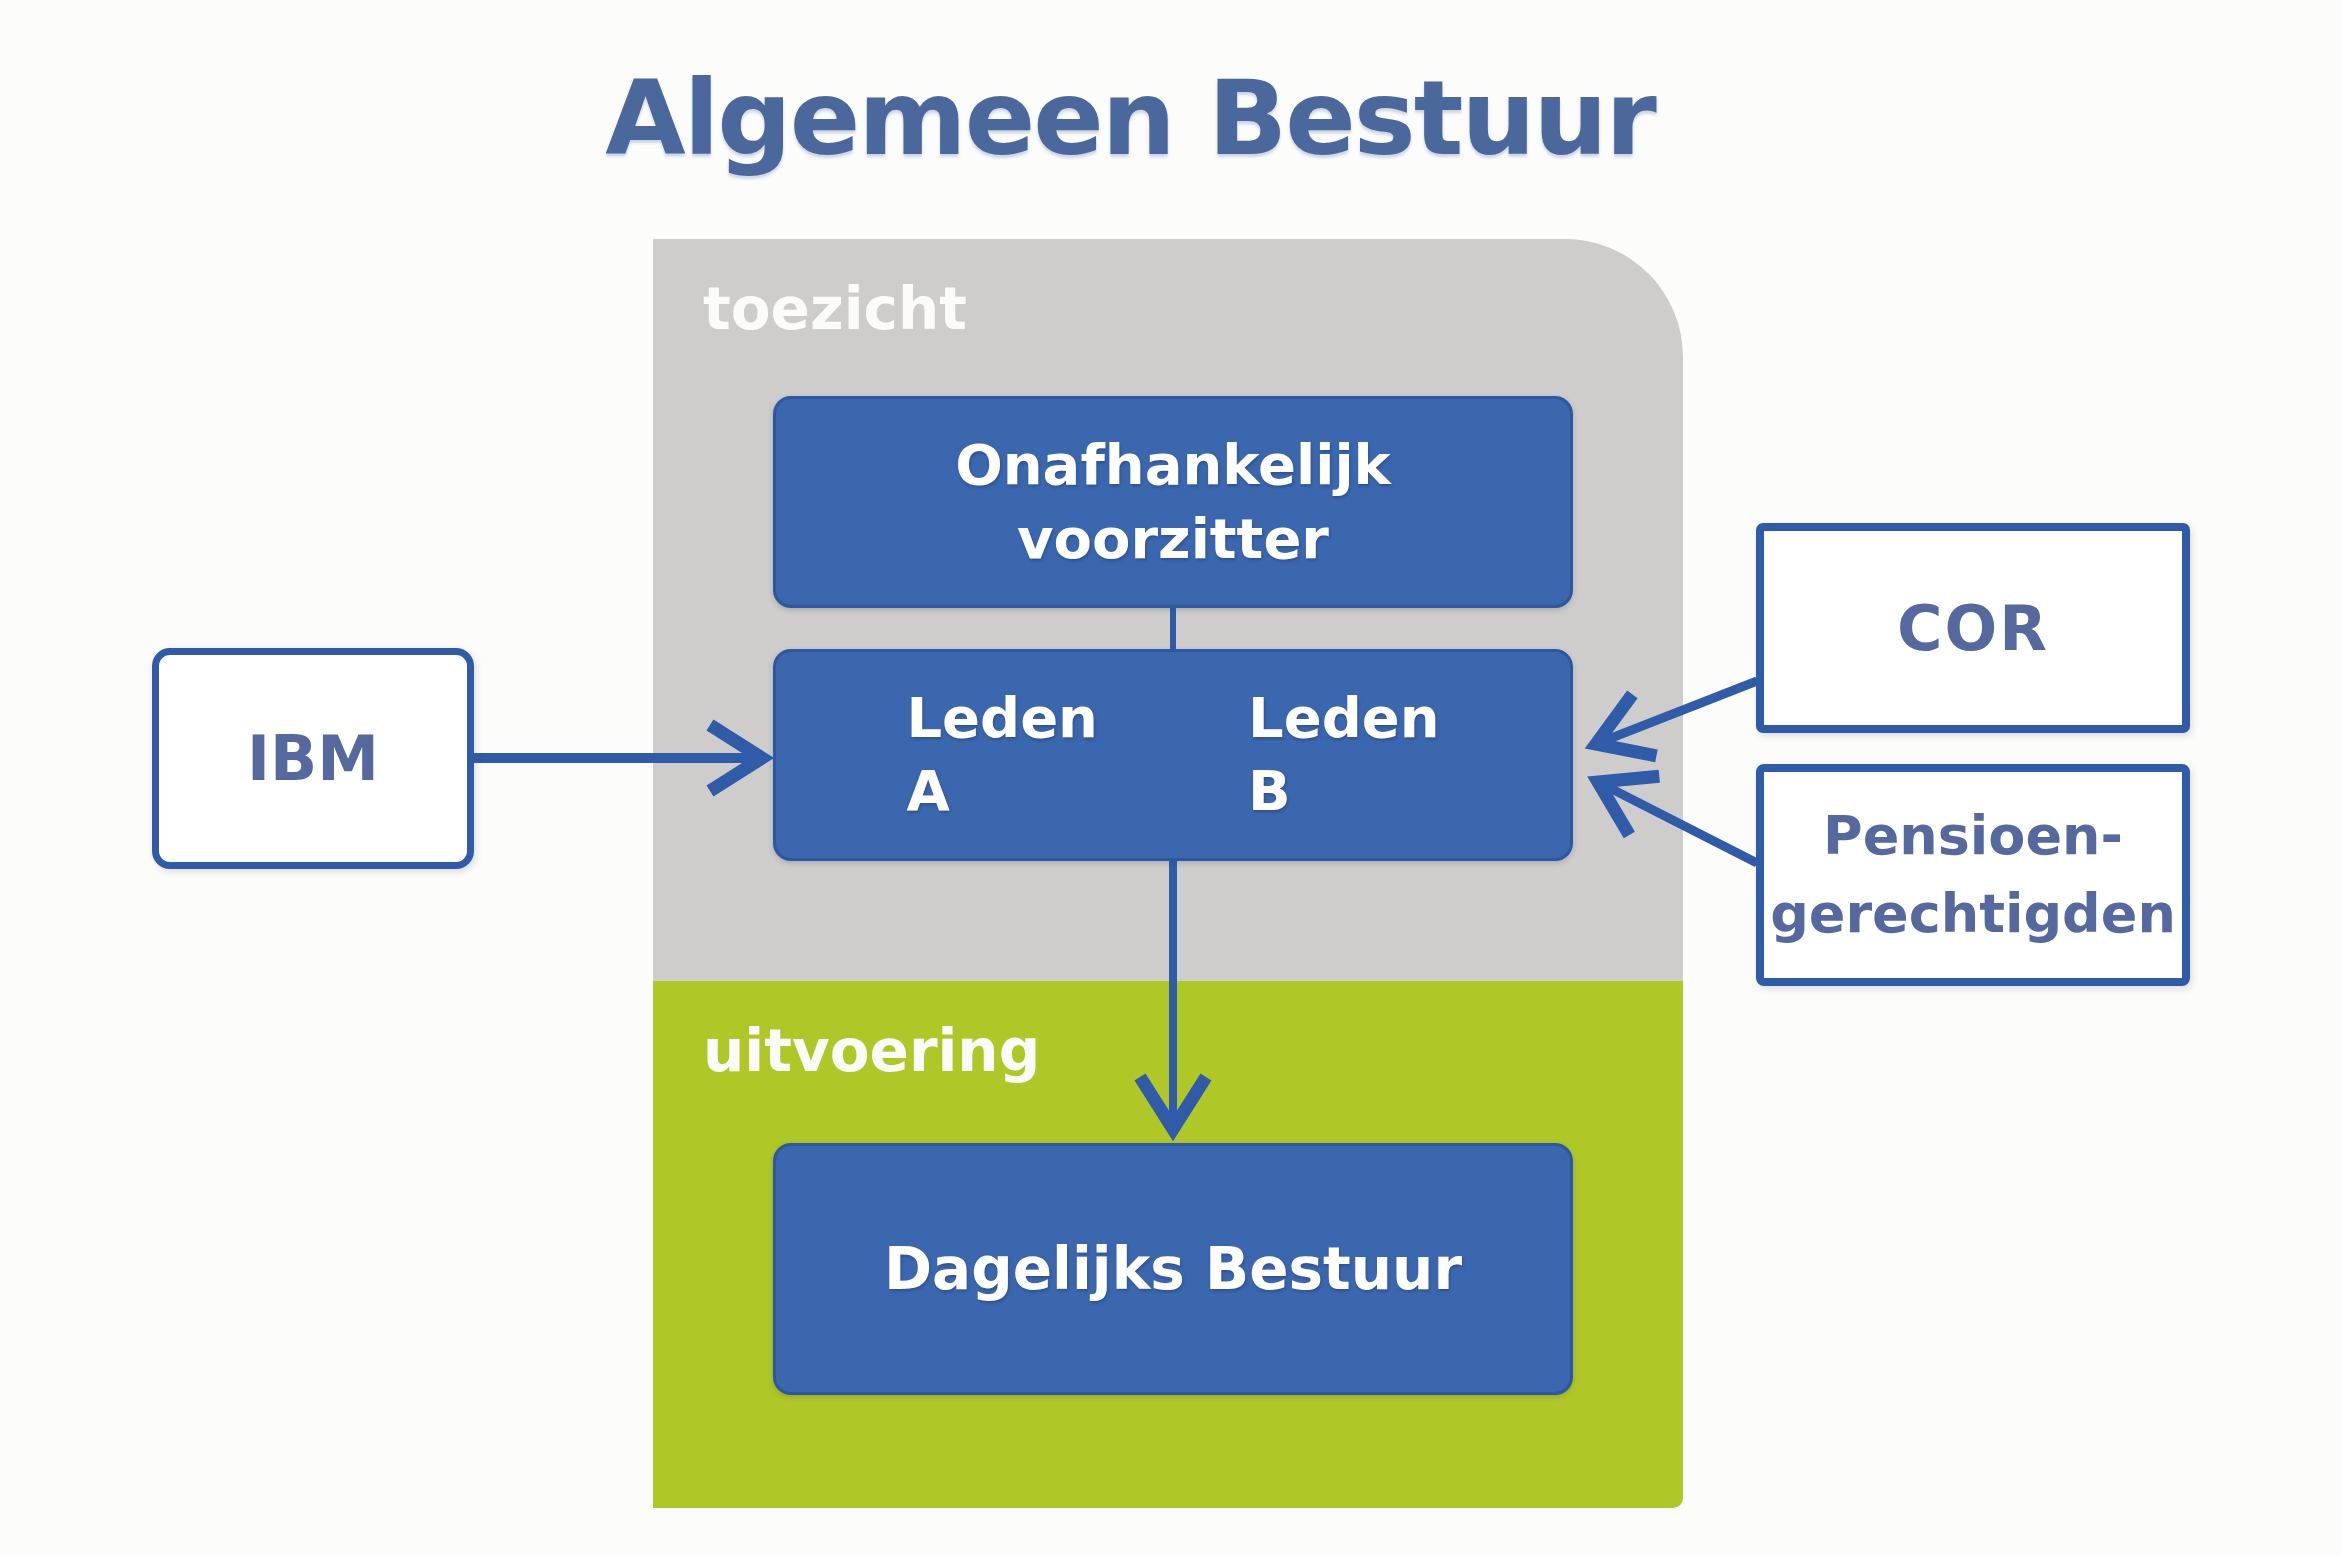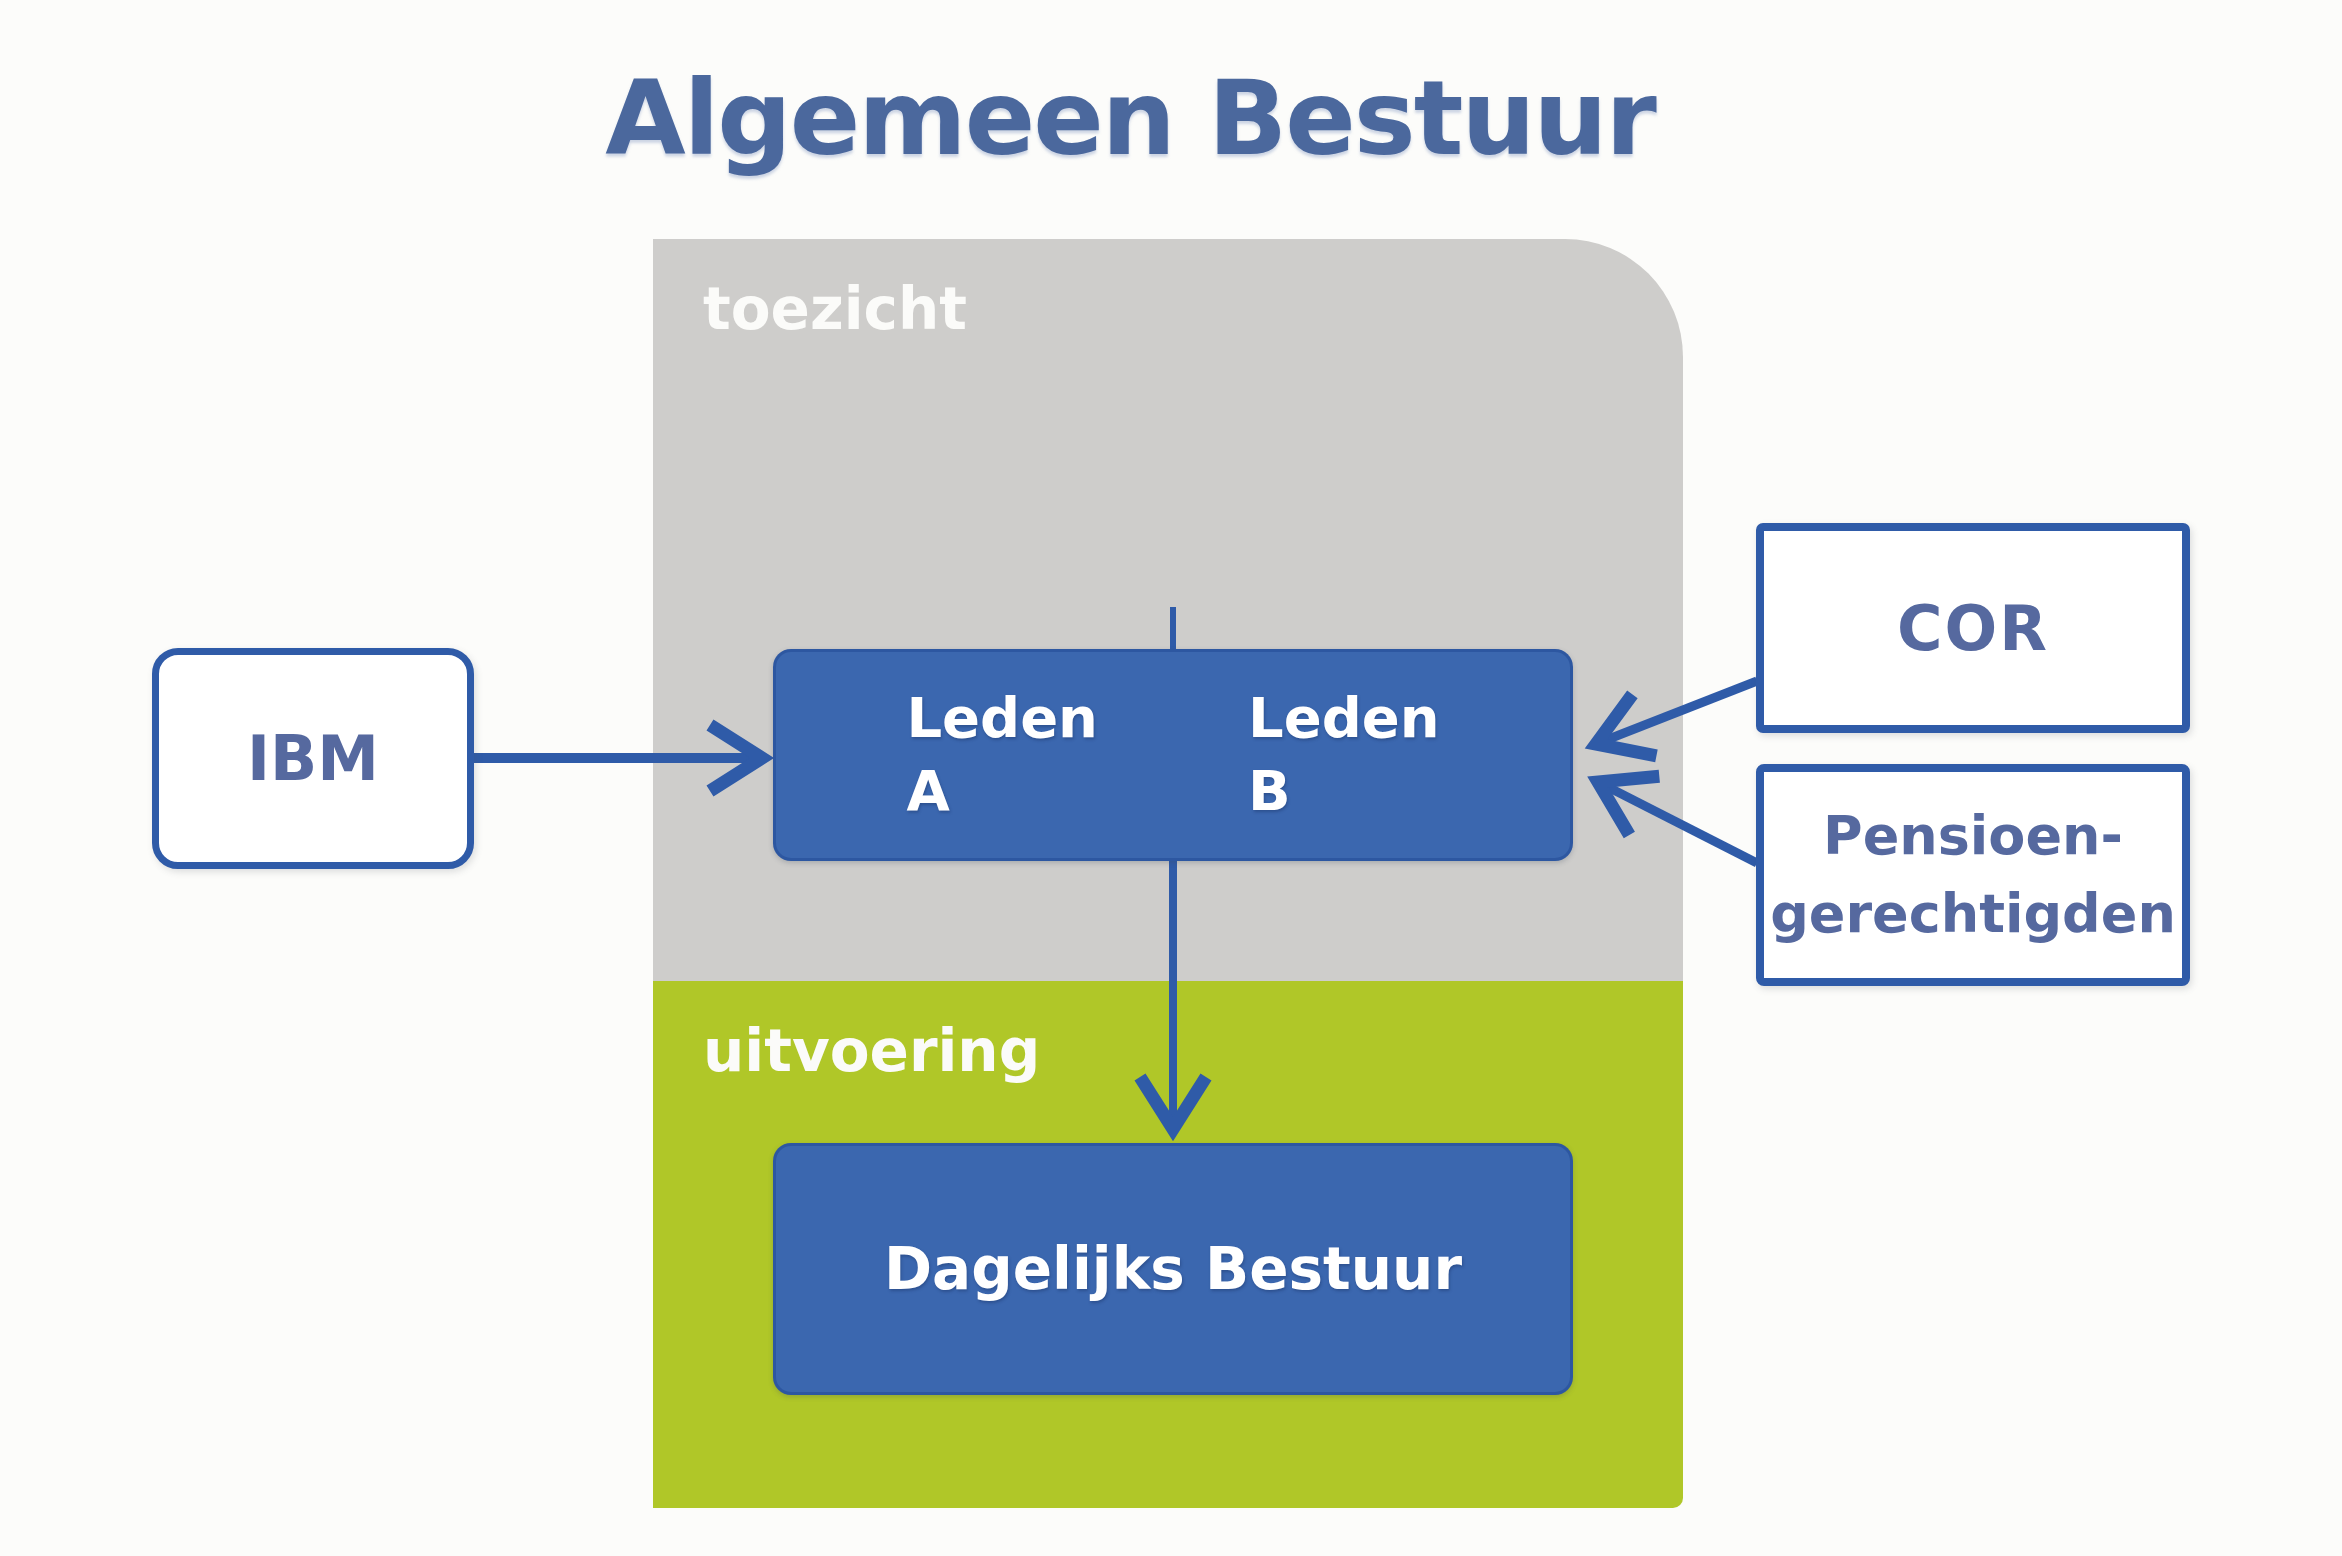--- a/index.html
+++ b/index.html
@@ -85,21 +85,21 @@
     display:flex;
     align-items:center;
     justify-content:center;
     text-align:center;
     color:var(--slate-text);
     font-weight:700;
     box-shadow:2px 3px 7px rgba(80,85,95,.18);
   }
   .ext-ibm{
     left:152px; top:617px; width:322px; height:221px;
-    border-width:7px; border-radius:26px;
+    border-width:7px; border-radius:18px;
     font-size:62px;
   }
   .ext-cor{
     left:1756px; top:492px; width:434px; height:210px;
     border-radius:7px;
     font-size:62px; letter-spacing:2px;
   }
   .ext-pensioners{
     left:1756px; top:733px; width:434px; height:222px;
     border-radius:8px;
@@ -141,20 +141,26 @@
         <path class="arrowhead" d="M 22 12 L 74 45 L 22 78"></path>
       </marker>
     </defs>
     <path class="arrow-line" d="M 474 727 L 762 727" stroke-width="10" marker-end="url(#chev)"></path>
     <path class="arrow-line" d="M 1173 576 L 1173 620" stroke-width="6"></path>
     <path class="arrow-line" d="M 1173 830 L 1173 1098" stroke-width="8" marker-end="url(#chev)"></path>
     <path class="arrow-line" d="M 1757 650 L 1596 713" stroke-width="9" marker-end="url(#chev)"></path>
     <path class="arrow-line" d="M 1757 832 L 1598 751" stroke-width="9" marker-end="url(#chev)"></path>
   </svg>
 
+  <div class="node node-chairman">
+    <div>
+      <div>Onafhankelijk</div>
+      <div>voorzitter</div>
+    </div>
+  </div>
 
   <div class="node node-members">
     <div class="member-col">
       <div>Leden</div>
       <div>A</div>
     </div>
     <div class="member-col">
       <div>Leden</div>
       <div>B</div>
     </div>

